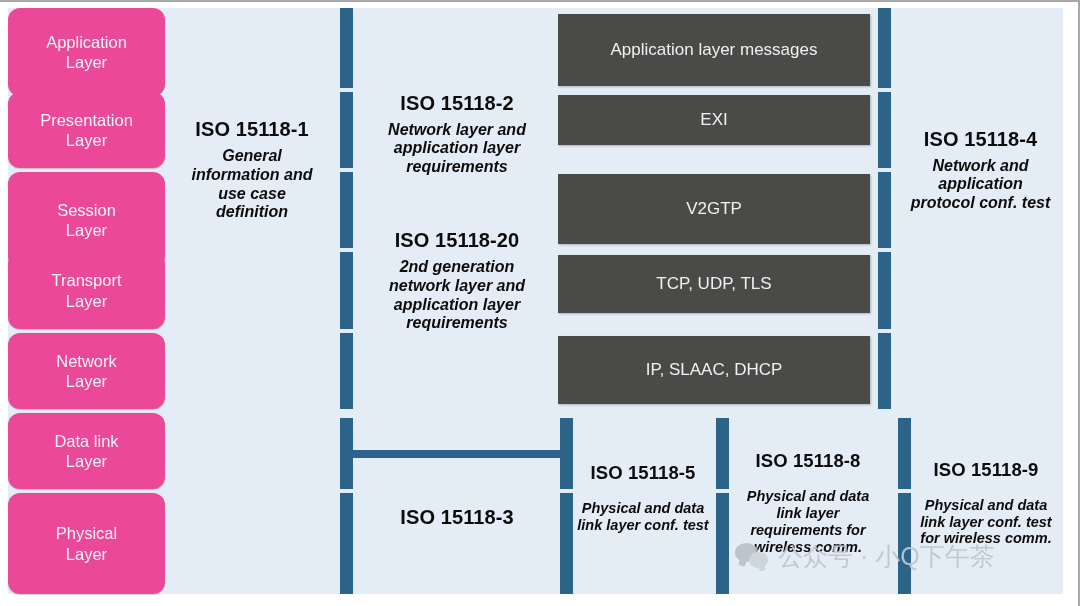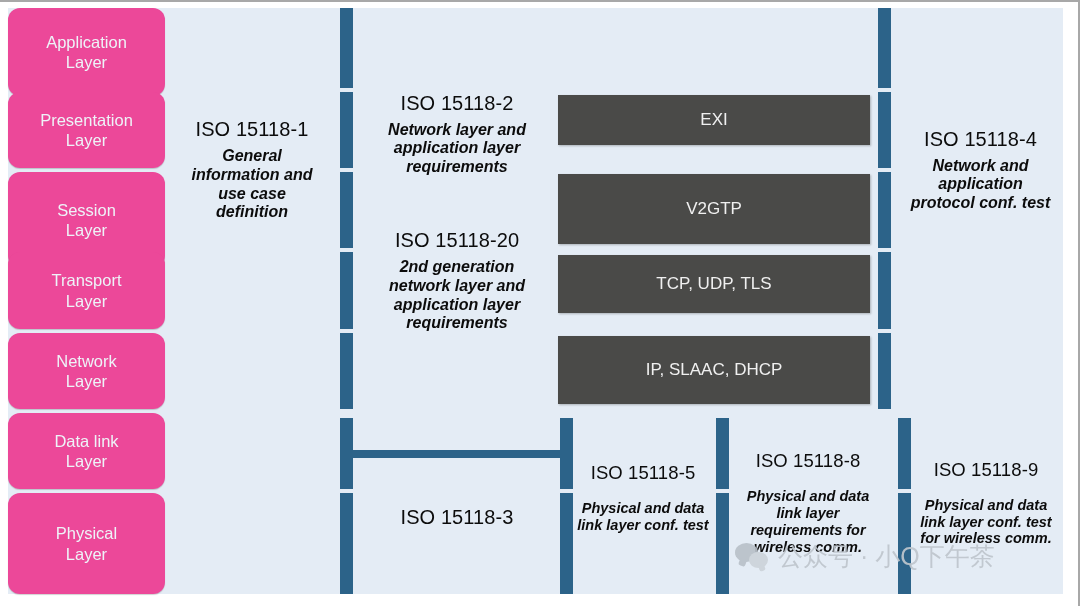--- a/index.html
+++ b/index.html
@@ -36,21 +36,21 @@
 
   
   .info-cell{
     position:absolute;
     display:flex;flex-direction:column;
     align-items:center;justify-content:center;
     text-align:center;color:#0c0c0c;
     z-index:4;
   }
   .info-cell .iso-title{
-    font-size:20px;font-weight:normal;letter-spacing:.1px;
+    font-size:20px;font-weight:bold;letter-spacing:.1px;
     margin:0 0 6px 0;white-space:nowrap;
   }
   .info-cell .iso-desc{
     font-size:16px;font-weight:bold;font-style:italic;
     line-height:1.16;margin:0;
   }
   .info-cell .iso-title.small{font-size:18.5px;}
   .info-cell .iso-desc.small{font-size:14.5px;}
 
   
@@ -168,20 +168,23 @@
   <div class="info-cell" style="left:358px;top:70px;width:198px;height:128px;">
     <div class="iso-title">ISO 15118-2</div>
     <div class="iso-desc" style="width:160px;">Network layer and application layer requirements</div>
   </div>
 
   <div class="info-cell" style="left:358px;top:206px;width:198px;height:150px;">
     <div class="iso-title">ISO 15118-20</div>
     <div class="iso-desc" style="width:170px;">2nd generation network layer and application layer requirements</div>
   </div>
 
+  <div class="proto-box" style="top:14px;height:72px;">
+    <span>Application layer messages</span>
+  </div>
   <div class="proto-box" style="top:95px;height:50px;">
     <span>EXI</span>
   </div>
   <div class="proto-box" style="top:174px;height:70px;">
     <span>V2GTP</span>
   </div>
   <div class="proto-box" style="top:255px;height:58px;">
     <span>TCP, UDP, TLS</span>
   </div>
   <div class="proto-box" style="top:336px;height:68px;justify-content:center;">

